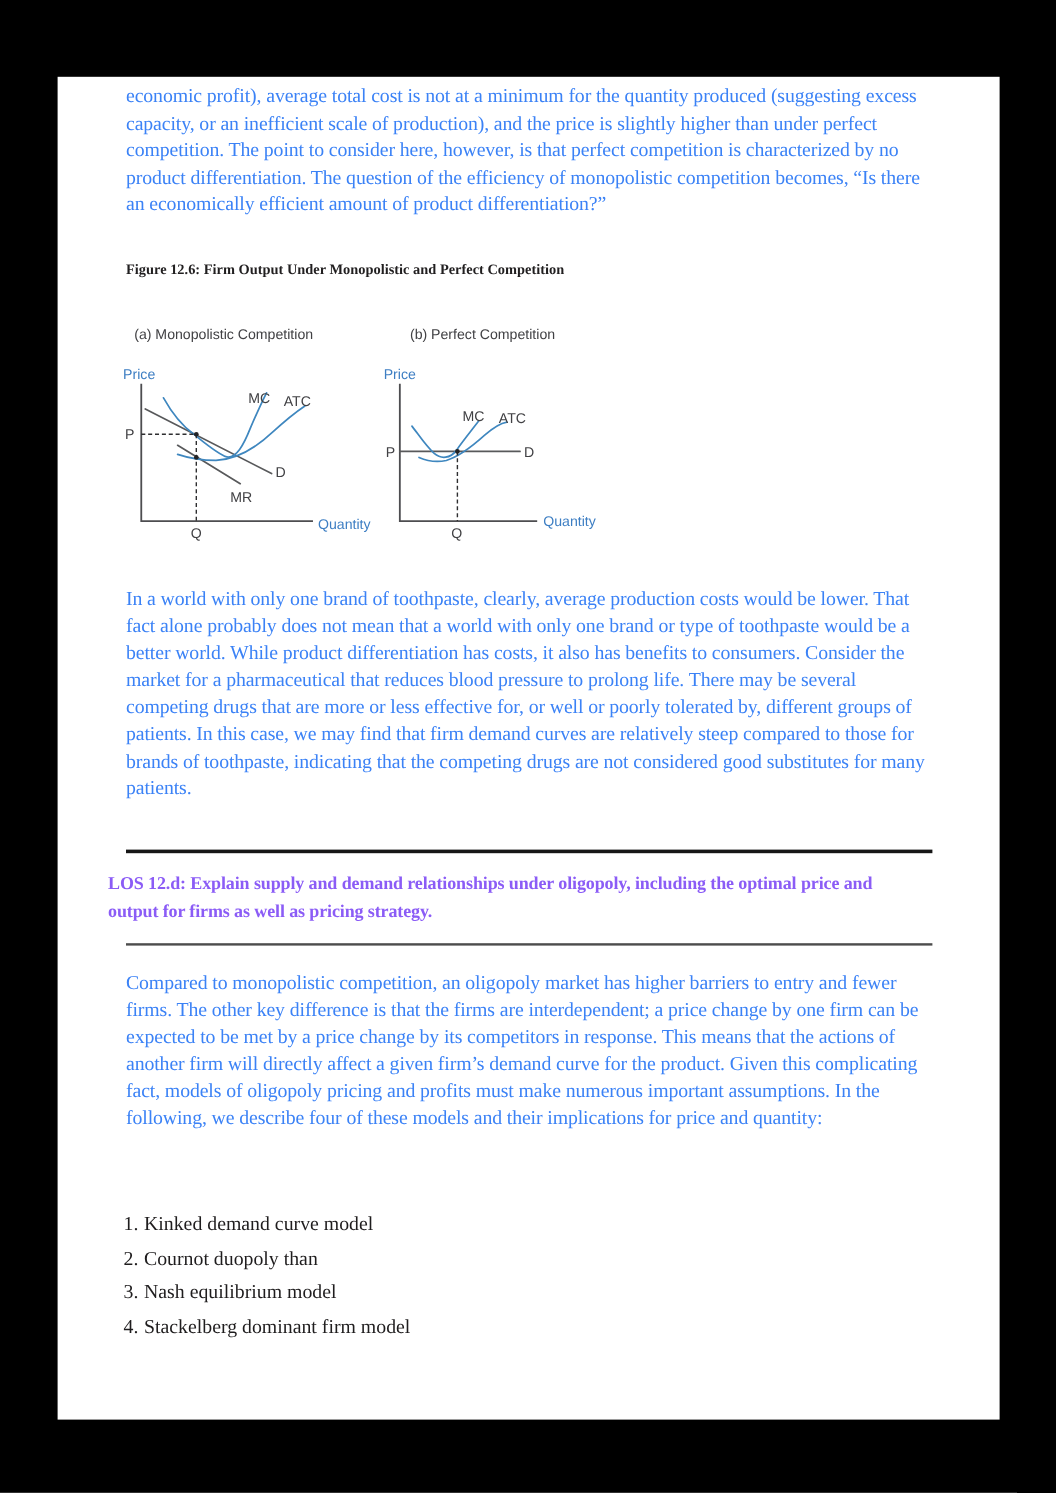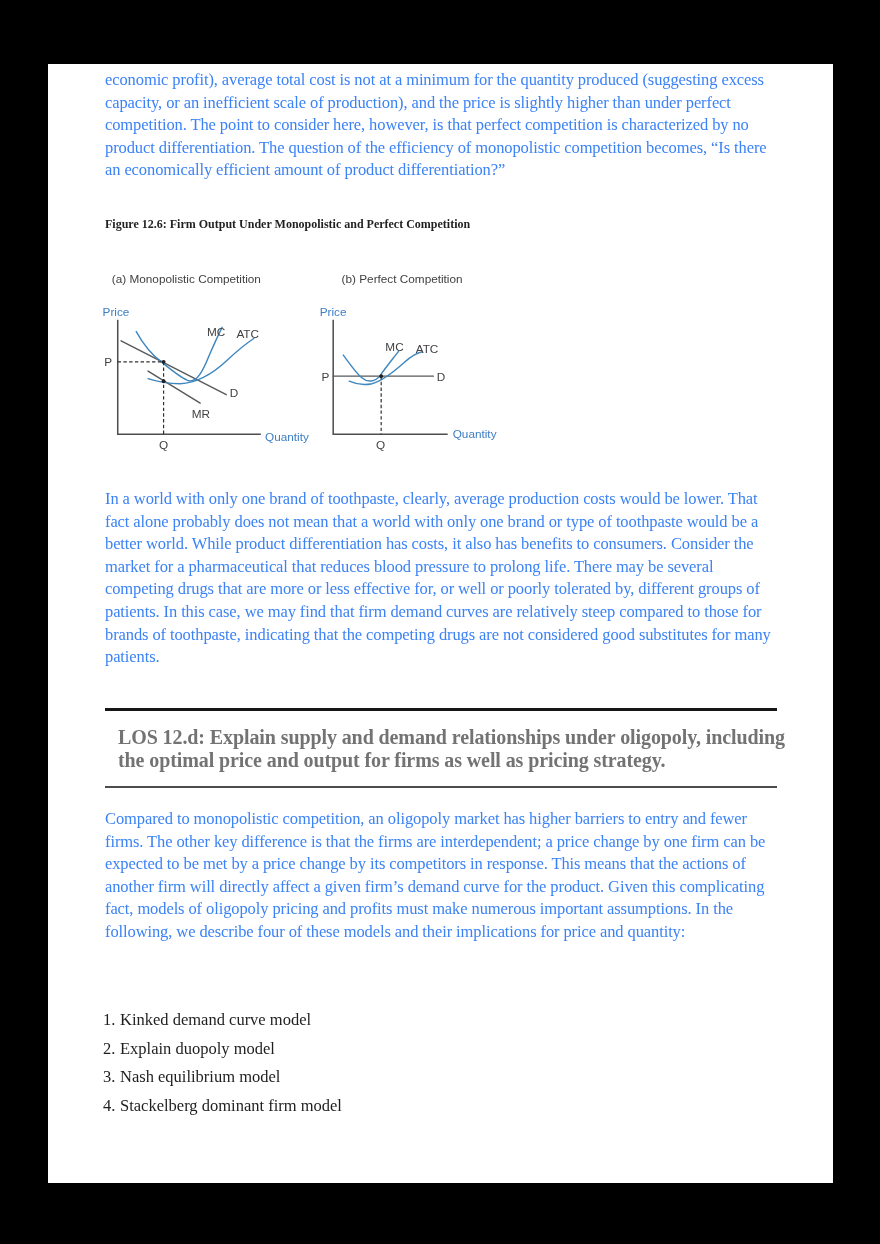--- a/index.html
+++ b/index.html
@@ -21,23 +21,23 @@
     color:#3b82f6;letter-spacing:-0.1px;
   }
   .caption{
     position:absolute;left:57px;width:676px;
     font-size:12px;font-weight:bold;color:#211f20;
   }
   .figure-wrap{position:absolute;left:47px;top:186px;width:505px;height:222px;}
   .rule-black{position:absolute;left:57px;width:672px;height:3px;background:#161616;}
   .rule-gray{position:absolute;left:57px;width:672px;height:2px;background:#4c4c4c;}
   .los{
-    position:absolute;left:70px;width:680px;
-    font-size:20px;line-height:22.5px;font-weight:bold;
-    color:#737373;letter-spacing:-0.1px;
+    position:absolute;left:42px;width:680px;
+    font-size:15px;line-height:22.5px;font-weight:bold;
+    color:#8b5cf6;letter-spacing:-0.1px;
   }
   .olist{position:absolute;left:55px;width:676px;font-size:16.5px;color:#1f1d1e;}
   .olist .li{display:flex;margin-bottom:6.5px;line-height:22px;}
   .olist .num{width:17px;flex:0 0 17px;}
   b{font-weight:bold;}
   
   .svgtxt{font-family:"Liberation Sans","DejaVu Sans",sans-serif;}
   .t-blue{fill:#3d7ec3;font-size:14px;}
   .t-gray{fill:#414144;font-size:14px;}
   .t-title{fill:#414144;font-size:14px;}
@@ -119,21 +119,21 @@
 
   <p class="body-text" style="top:744px;margin:0;">Compared to monopolistic competition, an oligopoly market has higher barriers to entry and fewer firms. The other key difference is that the firms are interdependent; a price change by one firm can be expected to be met by a price change by its competitors in response. This means that the actions of another firm will directly affect a given firm’s demand curve for the product. Given this complicating fact, models of oligopoly pricing and profits must make numerous important assumptions. In the following, we describe four of these models and their implications for price and quantity:</p>
 
   <div class="olist" style="top:945px;">
     <div class="li">
       <span class="num">1.</span>
       <span>Kinked demand curve model</span>
     </div>
     <div class="li">
       <span class="num">2.</span>
-      <span>Explain duopoly model</span>
+      <span>Cournot duopoly than</span>
     </div>
     <div class="li">
       <span class="num">3.</span>
       <span>Nash equilibrium model</span>
     </div>
     <div class="li">
       <span class="num">4.</span>
       <span>Stackelberg dominant firm model</span>
     </div>
   </div>

